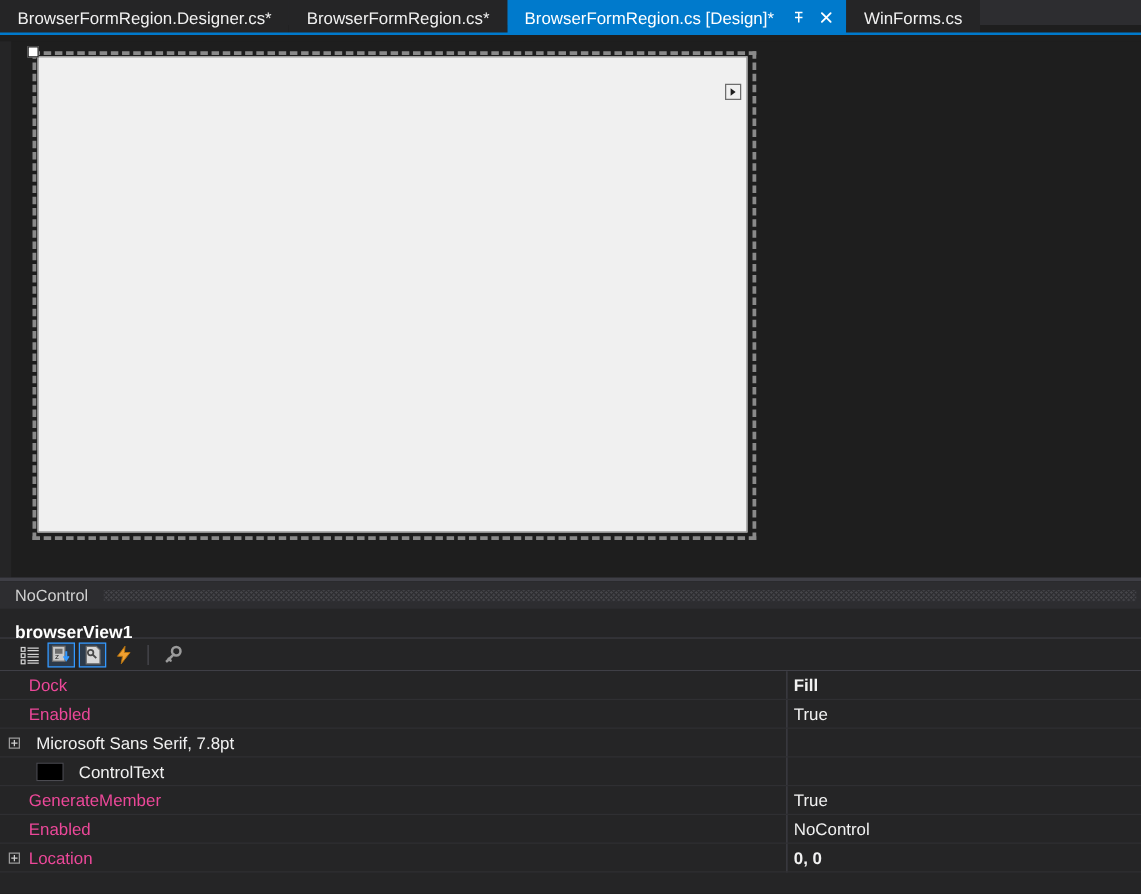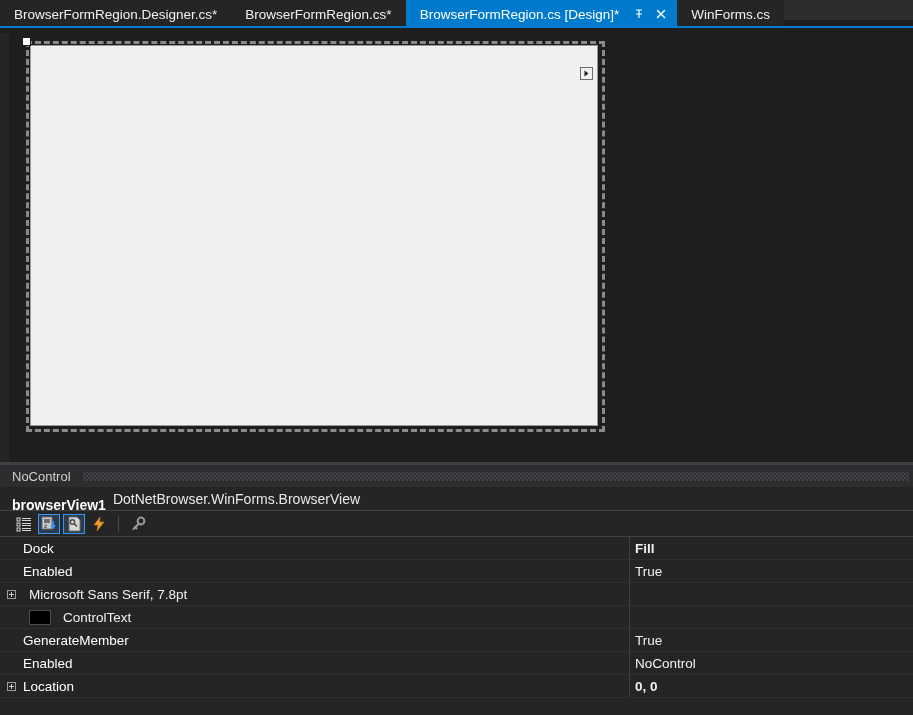--- a/index.html
+++ b/index.html
@@ -264,21 +264,21 @@
     content: "";
     position: absolute;
     background: #cfcfcf;
   }
   .exp-box::before { left: 1px; top: 3px; width: 5px; height: 1px; }
   .exp-box::after  { left: 3px; top: 1px; width: 1px; height: 5px; }
 
   .grid-row .pname {
     flex: 0 0 606px;
     font-size: 13.5px;
-    color: #ffffff;
+    color: #ec4899;
     white-space: nowrap;
     overflow: hidden;
   }
   .grid-divider {
     position: absolute;
     left: 629px;
     top: 0;
     bottom: 0;
     width: 1px;
     background: #3f3f46;
@@ -356,21 +356,20 @@
 
 <div class="props">
 
   <div class="props-header">
     <span class="props-header-title">NoControl</span>
     <span class="props-grip"></span>
   </div>
 
   <div class="props-objline">
     <span class="obj-name">browserView1</span>
-    <span class="obj-type">DotNetBrowser.WinForms.BrowserView</span>
   </div>
 
   <div class="props-toolbar" id="props-toolbar">
       <span class="tb-btn" title="Categorized">
         <svg width="16" height="16" viewBox="0 0 16 16">
           <rect x="1" y="2" width="3" height="3" fill="none" stroke="#d4d4d4" stroke-width="1"></rect>
           <rect x="6" y="2" width="9" height="1" fill="#d4d4d4"></rect>
           <rect x="6" y="4" width="9" height="1" fill="#d4d4d4"></rect>
           <rect x="1" y="7" width="3" height="3" fill="none" stroke="#d4d4d4" stroke-width="1"></rect>
           <rect x="6" y="7" width="9" height="1" fill="#d4d4d4"></rect>

